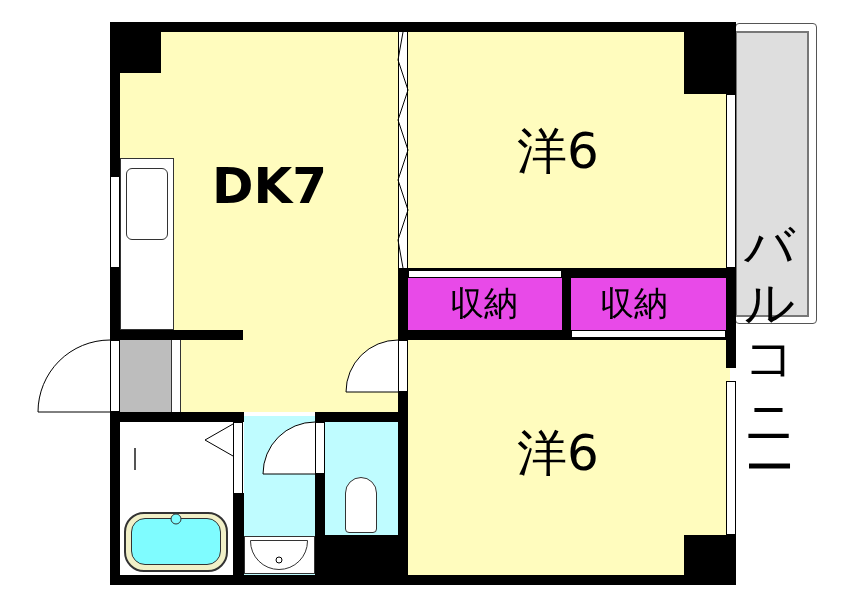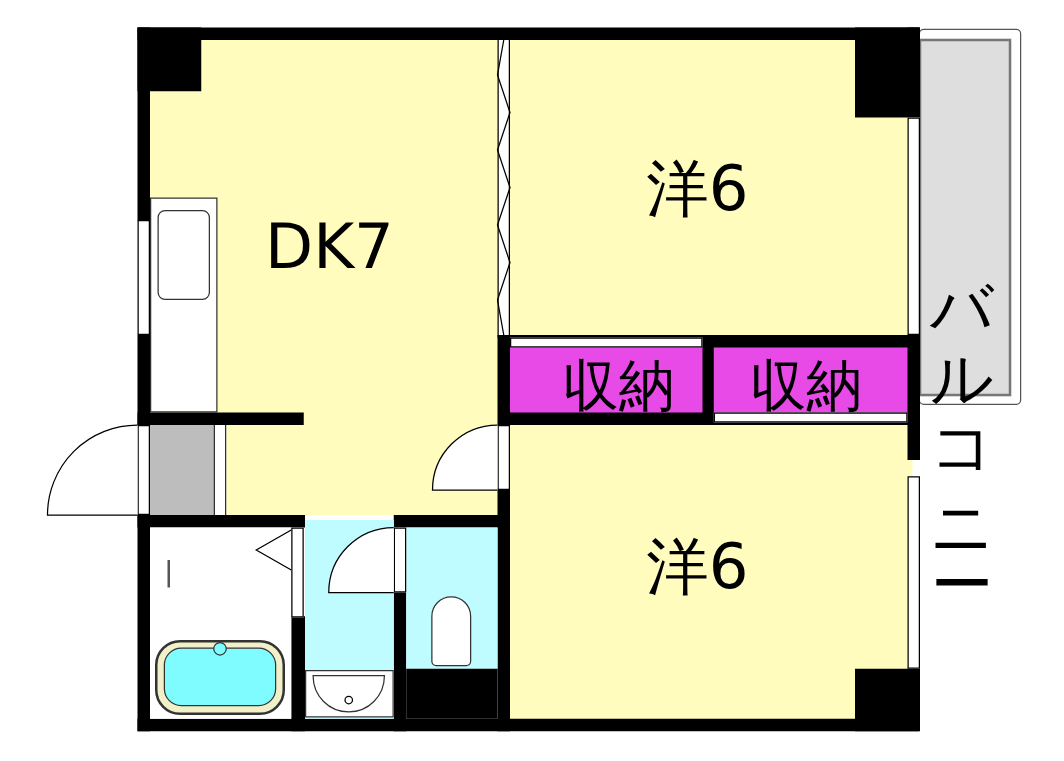--- a/index.html
+++ b/index.html
@@ -6,21 +6,21 @@
   body{width:851px;height:609px;position:relative;overflow:hidden;font-family:"DejaVu Sans","Liberation Sans",sans-serif;}
   .abs{position:absolute;box-sizing:border-box;}
   .wall{background:#000;}
   .yellow{background:#fffcbe;}
   .cyan{background:#bffcff;}
   .magenta{background:#e84ae8;}
   .gray{background:#bdbdbd;}
   .balc{background:#dedede;border:2px solid #777;}
   .label{position:absolute;color:#000;white-space:nowrap;line-height:1;}
   .big{font-size:50px;}
-  .stor{font-size:45px;}
+  .stor{font-size:34px;}
   .vert{writing-mode:vertical-rl;font-size:50px;letter-spacing:6px;}
   svg{position:absolute;left:0;top:0;}
 </style>
 </head>
 <body>
 
 <div class="abs" style="left:734px;top:24px;width:83px;height:300px;"></div>
 <div class="abs" style="left:735px;top:23px;width:82px;height:301px;border:1px solid #555;border-radius:4px;background:#fff;"></div>
 <div class="abs balc" style="left:735px;top:31px;width:74px;height:286px;"></div>
 
@@ -92,16 +92,16 @@
 <svg width="851" height="609">
   <path d="M110 340 A 72 72 0 0 0 38 412 L110 412" fill="#fff" stroke="#000" stroke-width="1"></path>
   <path d="M398 340 A 52 52 0 0 0 346 392 L398 392" fill="#fff" stroke="#000" stroke-width="1"></path>
   <path d="M315 422 A 52 52 0 0 0 263 474 L315 474" fill="#fff" stroke="#000" stroke-width="1"></path>
   <polyline points="403,32 398,60 408,90 398,120 408,150 398,180 408,210 398,240 403,268" fill="none" stroke="#000" stroke-width="1"></polyline>
   <path d="M233 424 L205 440 L233 456" fill="none" stroke="#000" stroke-width="1"></path>
   <circle cx="279" cy="560" r="3" fill="#fff" stroke="#000"></circle>
   <circle cx="176" cy="519" r="5" fill="#7ffcff" stroke="#333"></circle>
 </svg>
 
-<div class="label big" style="left:212px;top:172px;">DK7</div>
+<div class="label big" style="left:212px;top:161px;font-weight:bold;">DK7</div>
 <div class="label big" style="left:517px;top:126px;">洋6</div>
 <div class="label big" style="left:517px;top:428px;">洋6</div>
 <div class="label vert" style="left:745px;top:190px;">バルコニー</div>
 
 </body></html>

